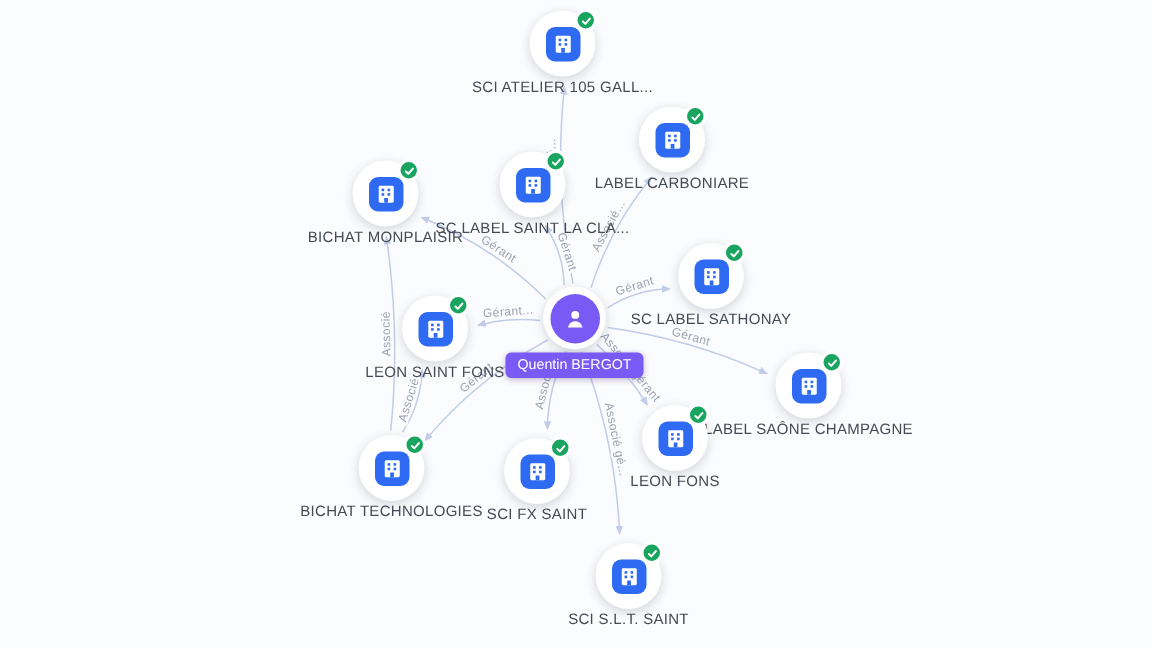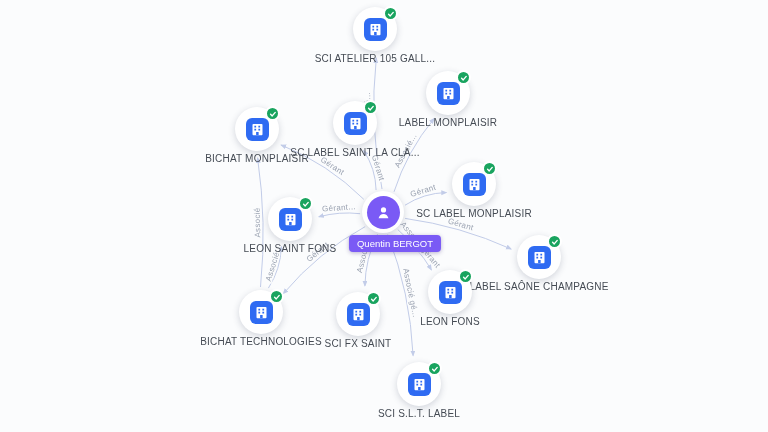--- a/index.html
+++ b/index.html
@@ -35,21 +35,21 @@
     white-space:nowrap;font-size:10px;letter-spacing:.2px;
     color:var(--node-label-text,#454b54);
   }
   .person-disc{width:42px;height:42px;}
   .person-inner{
     width:33px;height:33px;border-radius:50%;
     background:var(--person-accent,#7a5af5);
     display:flex;align-items:center;justify-content:center;
   }
   .badge{
-    position:absolute;left:12px;top:23px;transform:translateX(-50%);
+    position:absolute;left:0;top:23px;transform:translateX(-50%);
     background:var(--person-accent,#7a5af5);color:#fff;
     font-size:9.5px;padding:3px 8px;border-radius:4px;white-space:nowrap;
     box-shadow:0 1px 4px rgba(60,40,120,.35);
   }
 </style>
 </head>
 <body>
 
 <div class="canvas">
   <svg class="edges" xmlns="http://www.w3.org/2000/svg">
@@ -134,21 +134,21 @@
     <rect x="9.8" y="16" width="4" height="5"></rect>
   </g>
             </svg>
           </div>
           <div class="check">
             <svg viewBox="0 0 10 10" width="8" height="8">
   <path d="M2 5.4l2 2 3.8-4.4" fill="none" stroke="#fff" stroke-width="1.7" stroke-linecap="round" stroke-linejoin="round"></path>
             </svg>
           </div>
         </div>
-        <div class="label">LABEL MONPLAISIR</div>
+        <div class="label">LABEL CARBONIARE</div>
       </div>
       <div class="node" style="left: 355px; top: 123px;">
         <div class="disc">
           <div class="icon-sq">
             <svg viewBox="0 0 24 24" width="15" height="15">
   <rect x="4" y="3" width="16" height="18" rx="1.5" fill="#fff"></rect>
   <g fill="var(--company-icon-bg)">
     <rect x="7" y="6" width="2.8" height="2.8"></rect>
                 <rect x="13.4" y="6" width="2.8" height="2.8"></rect>
     <rect x="7" y="10.8" width="2.8" height="2.8"></rect>
@@ -200,21 +200,21 @@
     <rect x="9.8" y="16" width="4" height="5"></rect>
   </g>
             </svg>
           </div>
           <div class="check">
             <svg viewBox="0 0 10 10" width="8" height="8">
   <path d="M2 5.4l2 2 3.8-4.4" fill="none" stroke="#fff" stroke-width="1.7" stroke-linecap="round" stroke-linejoin="round"></path>
             </svg>
           </div>
         </div>
-        <div class="label">SC LABEL MONPLAISIR</div>
+        <div class="label">SC LABEL SATHONAY</div>
       </div>
       <div class="node" style="left: 290px; top: 219px;">
         <div class="disc">
           <div class="icon-sq">
             <svg viewBox="0 0 24 24" width="15" height="15">
   <rect x="4" y="3" width="16" height="18" rx="1.5" fill="#fff"></rect>
   <g fill="var(--company-icon-bg)">
     <rect x="7" y="6" width="2.8" height="2.8"></rect>
                 <rect x="13.4" y="6" width="2.8" height="2.8"></rect>
     <rect x="7" y="10.8" width="2.8" height="2.8"></rect>
@@ -332,16 +332,16 @@
     <rect x="9.8" y="16" width="4" height="5"></rect>
   </g>
             </svg>
           </div>
           <div class="check">
             <svg viewBox="0 0 10 10" width="8" height="8">
   <path d="M2 5.4l2 2 3.8-4.4" fill="none" stroke="#fff" stroke-width="1.7" stroke-linecap="round" stroke-linejoin="round"></path>
             </svg>
           </div>
         </div>
-        <div class="label">SCI S.L.T. LABEL</div>
+        <div class="label">SCI S.L.T. SAINT</div>
       </div>
     </div>
 </div>
 
 </body></html>

